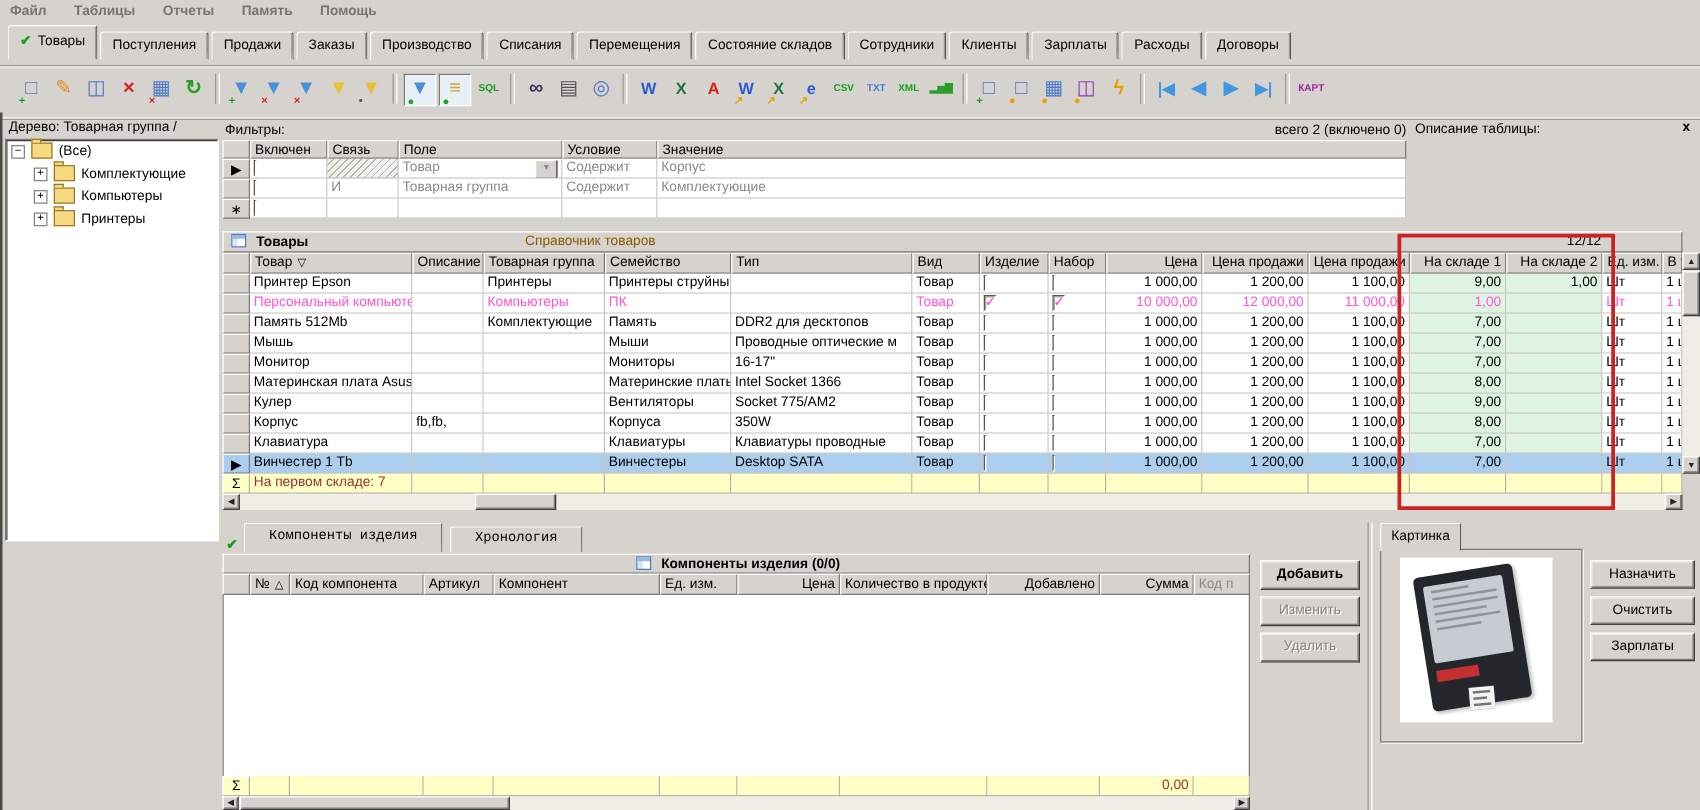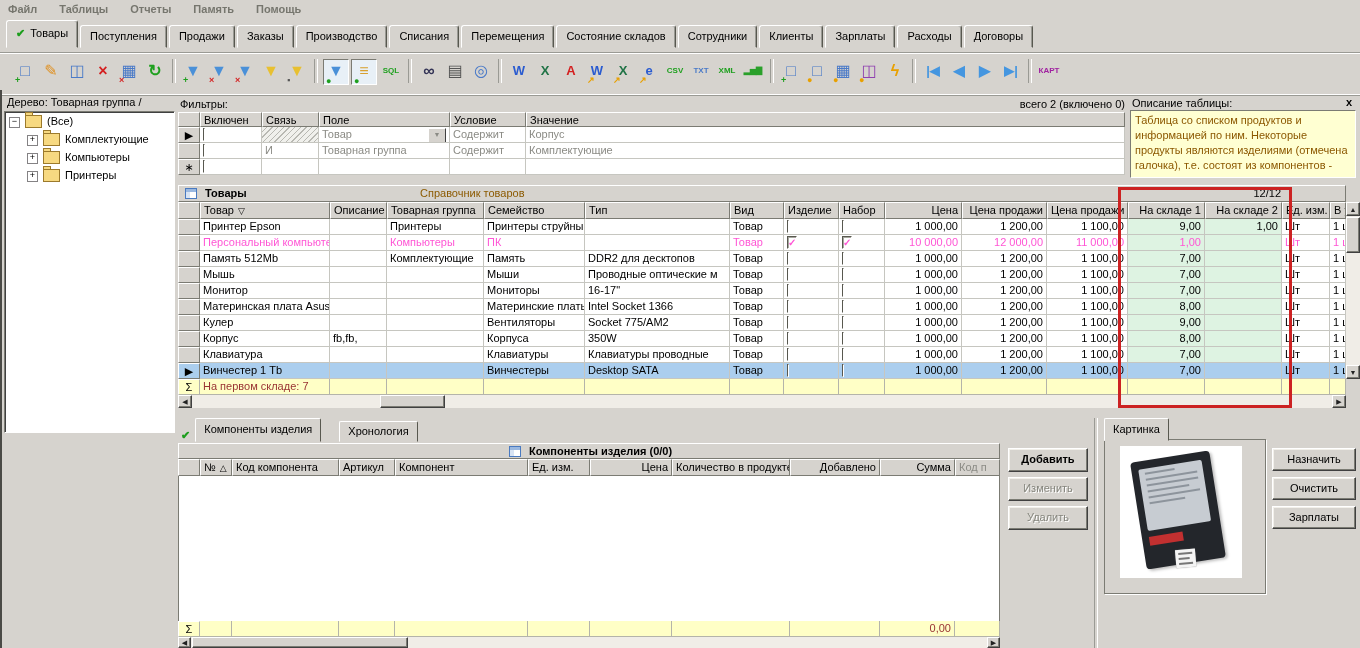--- a/index.html
+++ b/index.html
@@ -84,23 +84,23 @@
   #redrect{position:absolute;left:1118px;top:187px;width:168px;height:215px;border:3px solid #cc2222;
            z-index:50;pointer-events:none;}
   .btn{position:absolute;background:#d6d3ce;border:1px solid;border-color:#fff #404040 #404040 #fff;
        box-shadow:inset -1px -1px 0 #7b7b73, inset 1px 1px 0 #f2f0ea;text-align:center;cursor:default;}
   .btn.disabled{color:#86867e;text-shadow:1px 1px 0 #fff;}
   .btn.bold{font-weight:bold;}
   #vdivider{position:absolute;left:1094px;top:418px;height:230px;width:2px;
             border-left:1px solid #9a9a94;border-right:1px solid #fff;}
   
   #comp-tabs{position:absolute;left:181px;top:419px;height:23px;display:flex;align-items:flex-end;}
-  .btab{height:19px;line-height:19px;padding:0 8px;background:#d6d3ce;border:1px solid;
+  .btab{height:19px;line-height:19px;padding:0 19px;background:#d6d3ce;border:1px solid;
         border-color:#fff #58584f #d6d3ce #fff;border-top-left-radius:2px;border-top-right-radius:2px;
-        margin-right:18px;}
+        margin-right:6px;font-family:Liberation Mono, monospace;}
   .btab.active{height:22px;line-height:21px;}
   
   #pic-tab{position:absolute;left:1104px;top:418px;height:21px;line-height:20px;padding:0 8px;background:#d6d3ce;
            border:1px solid;border-color:#fff #58584f #d6d3ce #fff;border-top-left-radius:2px;
            border-top-right-radius:2px;z-index:2;}
   #pic-frame{position:absolute;left:1104px;top:439px;width:160px;height:153px;background:#d6d3ce;
              border:1px solid #7b7b73;box-shadow:1px 1px 0 #fff;}
   #pic-photo{position:absolute;left:15px;top:6px;width:122px;height:132px;background:#fff;overflow:hidden;}
   .hdd-body{position:absolute;left:18px;top:10px;width:80px;height:108px;background:#23262b;border-radius:4px;
             transform:rotate(-9deg);box-shadow:2px 2px 3px rgba(0,0,0,.25);}
@@ -150,21 +150,20 @@
   <div id="filters-summary">всего 2 (включено 0)</div>
   <div id="filter-grid" class="abs" style="left:178px;top:112px;width:947px;">
       <div class="grow" style="height: 15px;"><span class="gcell selc" style="width: 22px;"></span><span class="gcell hcell" style="width: 62px;">Включен</span><span class="gcell hcell" style="width: 57px;">Связь</span><span class="gcell hcell" style="width: 131px;">Поле</span><span class="gcell hcell" style="width: 76px;">Условие</span><span class="gcell hcell" style="width: 599px;">Значение</span></div>
       <div class="grow" style="height: 16px;"><span class="gcell selc" style="width: 22px;">▶</span><span class="gcell" style="width: 62px;"><span class="cbox"></span></span><span class="gcell hatch" style="width: 57px; color: rgb(139, 139, 133);"></span><span class="gcell" style="width: 131px; color: rgb(139, 139, 133);"><span class="combo">▼</span>Товар</span><span class="gcell" style="width: 76px; color: rgb(139, 139, 133);">Содержит</span><span class="gcell" style="width: 599px; color: rgb(139, 139, 133);">Корпус</span></div>
       <div class="grow" style="height: 16px;"><span class="gcell selc" style="width: 22px;"></span><span class="gcell" style="width: 62px;"><span class="cbox"></span></span><span class="gcell" style="width: 57px; color: rgb(139, 139, 133);">И</span><span class="gcell" style="width: 131px; color: rgb(139, 139, 133);">Товарная группа</span><span class="gcell" style="width: 76px; color: rgb(139, 139, 133);">Содержит</span><span class="gcell" style="width: 599px; color: rgb(139, 139, 133);">Комплектующие</span></div>
       <div class="grow" style="height: 16px;"><span class="gcell selc" style="width: 22px;">∗</span><span class="gcell" style="width: 62px;"><span class="cbox"></span></span><span class="gcell" style="width: 57px; color: rgb(139, 139, 133);"></span><span class="gcell" style="width: 131px; color: rgb(139, 139, 133);"></span><span class="gcell" style="width: 76px; color: rgb(139, 139, 133);"></span><span class="gcell" style="width: 599px; color: rgb(139, 139, 133);"></span></div>
     </div>
 
   <div id="desc-title">Описание таблицы:</div>
   <div id="desc-close">x</div>
-  <div id="desc-box">Таблица со списком продуктов и информацией по ним. Некоторые продукты являются изделиями (отмечена галочка), т.е. состоят из компонентов -</div>
 
   <div id="products" class="abs" style="left:178px;top:185px;width:1182px;height:224px;">
     <div id="prod-title" class="grow" style="height:17px;width:1168px;">
       <span class="gcell hcell" style="width:1168px;height:17px;position:relative;">
         <span class="gridicon"></span>
         <b>Товары</b>
         <span style="position:absolute;left:241px;color:#8c5a00;">Справочник товаров</span>
         <span style="position:absolute;right:64px;">12/12</span>
       </span>
     </div>

